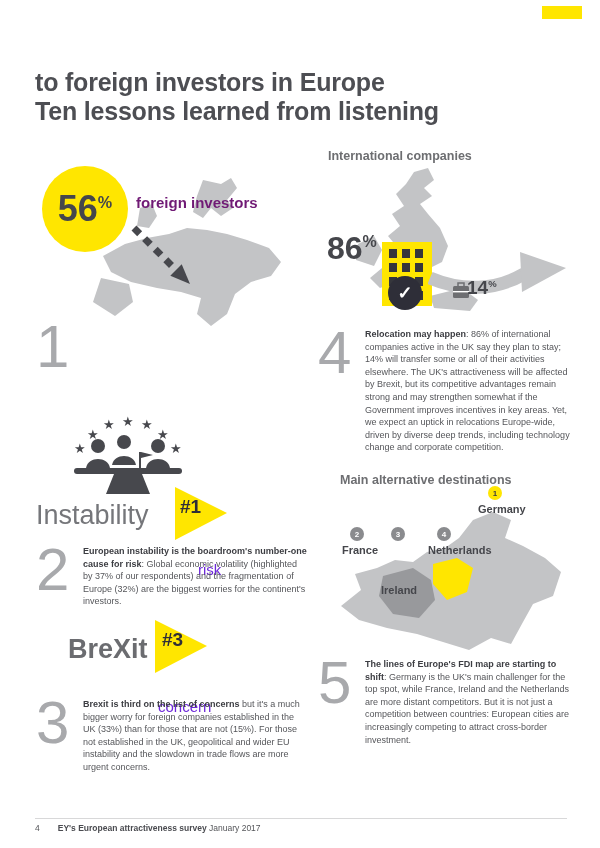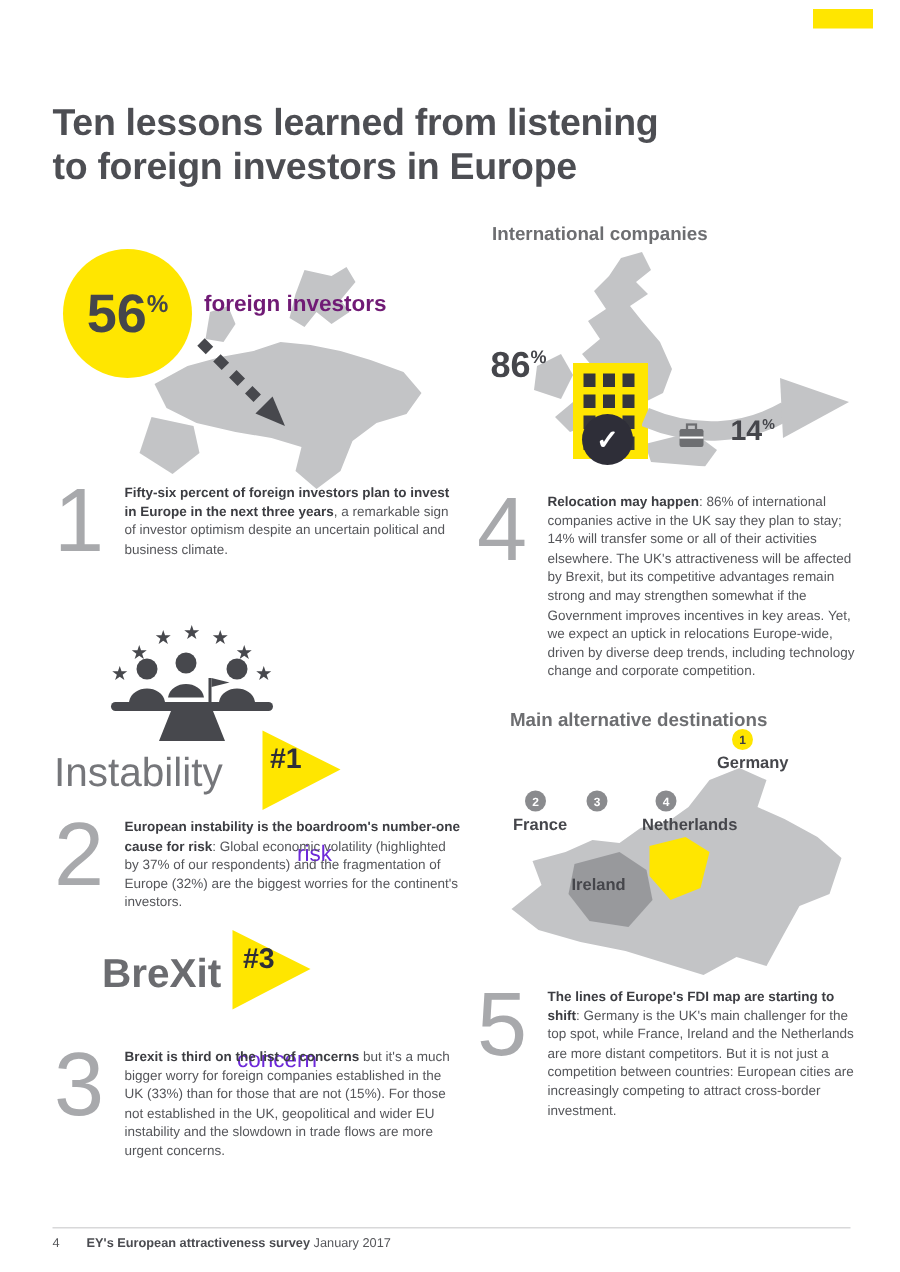--- a/index.html
+++ b/index.html
@@ -54,23 +54,23 @@
   .tri {
     position:absolute; width:0; height:0;
     border-top:26px solid transparent; border-bottom:27px solid transparent;
     border-left:52px solid #FFE600;
   }
   .rank-badge { position:absolute; font-size:19px; font-weight:bold; color:#2E2E38; line-height:1; }
   .rank-caption { position:absolute; font-size:15px; color:#6d28d9; line-height:1;margin-top:41px; }
 
   .col-heading { position:absolute; font-size:12.5px; font-weight:bold; color:#6D6E71; }
 
-  .uk-stay { position:absolute; left:327px; top:230px; font-size:24px; font-weight:bold; color:#45464B; }
+  .uk-stay { position:absolute; left:327px; top:230px; font-size:32px; font-weight:bold; color:#45464B; }
   .uk-stay sup, .uk-leave sup { font-size:0.5em; vertical-align:super; }
-  .uk-leave { position:absolute; left:487px; top:277px; font-size:19px; font-weight:bold; color:#45464B; }
+  .uk-leave { position:absolute; left:467px; top:277px; font-size:19px; font-weight:bold; color:#45464B; }
 
   .building { position:absolute; left:382px; top:242px; width:50px; height:64px; background:#FFE600;
     display:grid; grid-template-columns:repeat(3,8px); grid-auto-rows:9px; gap:5px; padding:7px 0 0 7px; box-sizing:border-box; }
   .building i { background:#35363C; display:block; }
   .check-badge { position:absolute; left:388px; top:276px; width:34px; height:34px; border-radius:50%;
     background:#2E2E38; color:#fff; font-size:18px; font-weight:bold;
     display:flex; align-items:center; justify-content:center; }
   .reloc-arrow { position:absolute; left:428px; top:238px; }
   .briefcase { position:absolute; left:452px; top:282px; }
 
@@ -86,22 +86,22 @@
   .footer b { font-weight:bold; color:#4A4B50; }
 </style>
 </head>
 <body>
 
 <div class="page">
 
   <div class="beam"></div>
 
   <h1 class="title">
+    <span>to foreign investors in Europe</span>
     <span>Ten lessons learned from listening</span>
-    <span>to foreign investors in Europe</span>
   </h1>
 
   <svg class="map" style="left:85px; top:178px;" width="205" height="148" viewBox="0 0 205 148">
     <path d="M118,2 L136,6 L146,0 L152,10 L142,22 L148,30 L136,38 L126,30 L118,40 L108,34 L112,18 Z"></path>
     <path d="M55,30 L67,26 L72,38 L64,50 L52,48 Z"></path>
     <path d="M18,78 L40,66 L62,60 L84,56 L102,50 L122,52 L142,56 L162,62 L184,70 L196,84 L186,98 L166,104 L150,116 L142,136 L126,148 L112,136 L116,120 L96,114 L72,110 L46,104 L26,94 Z"></path>
     <path d="M16,100 L44,106 L48,124 L30,138 L8,124 Z"></path>
   </svg>
 
   <svg class="dashed-arrow" width="70" height="70" viewBox="0 0 70 70">
@@ -109,21 +109,20 @@
     <polygon points="62,62 42.3,53.7 53.7,42.3" fill="#47484D"></polygon>
   </svg>
 
   <div class="stat-circle">
     <span class="stat-num"><span>56</span><sup>%</sup></span>
   </div>
   <div class="stat-label">foreign investors</div>
 
   <div class="lesson left" style="top:322px;">
     <div class="lesson-num">1</div>
-    <p class="lesson-text"><strong>Fifty-six percent of foreign investors plan to invest in Europe in the next three years</strong><span>, a remarkable sign of investor optimism despite an uncertain political and business climate.</span></p>
   </div>
 
   <div class="stars">
     <span class="star" style="left:14px; top:47px;">★</span>
     <span class="star" style="left:27px; top:33px;">★</span>
     <span class="star" style="left:43px; top:23px;">★</span>
     <span class="star" style="left:62px; top:20px;">★</span>
     <span class="star" style="left:81px; top:23px;">★</span>
     <span class="star" style="left:97px; top:33px;">★</span>
     <span class="star" style="left:110px; top:47px;">★</span>

